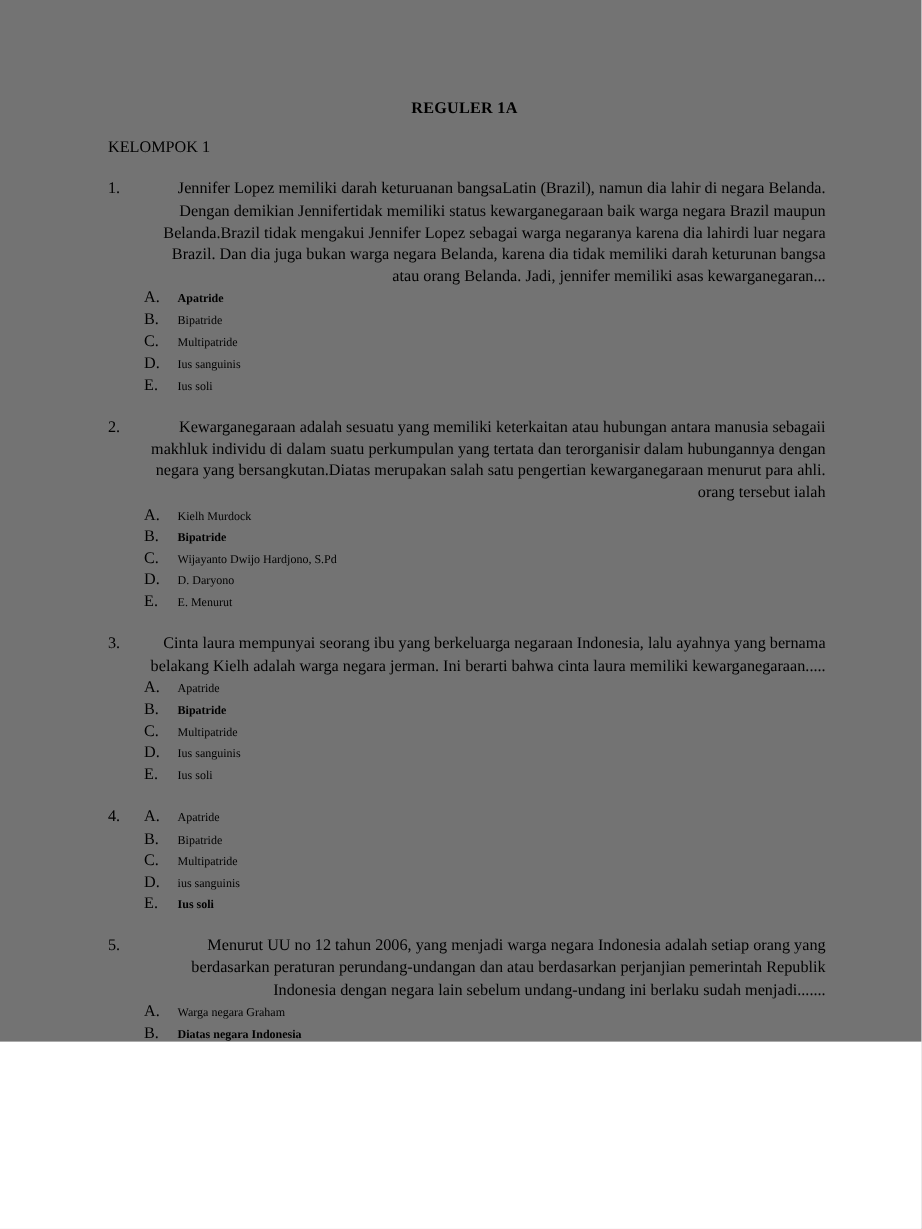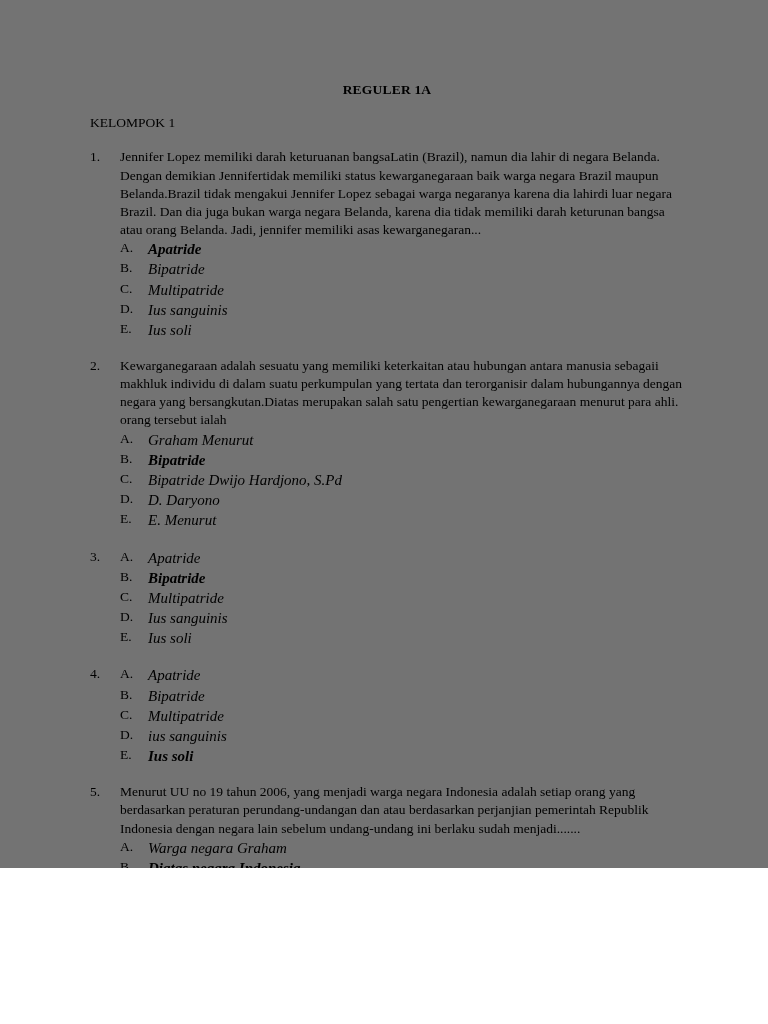--- a/index.html
+++ b/index.html
@@ -52,21 +52,21 @@
   .q-number {
     position: absolute;
     left: 0;
     top: 0;
     width: 22px;
     text-align: left;
     font-size: 13.5px;
   }
   .q-text {
     display: block;
-    text-align: left;
+    text-align: right;
     font-size: 13.5px;
     line-height: 1.345;
     margin: 0;
     padding-right: 2px;
   }
   .options {
     list-style: none;
     margin: 0;
     padding: 0;
   }
@@ -78,22 +78,21 @@
   }
   .opt-letter {
     position: absolute;
     left: 0;
     top: 0;
     width: 20px;
     font-size: 13.5px;
   }
   .opt-text {
     display: inline;
-    font-size: 15px;
-    font-style: italic;
+    font-size: 10px;
   }
   .option.correct .opt-text {
     font-weight: bold;
   }
 </style>
 </head>
 <body>
 
 <div class="page">
 
@@ -110,50 +109,51 @@
           <li class="option"><span class="opt-letter">B.</span><span class="opt-text">Bipatride</span></li>
           <li class="option"><span class="opt-letter">C.</span><span class="opt-text">Multipatride</span></li>
           <li class="option"><span class="opt-letter">D.</span><span class="opt-text">Ius sanguinis</span></li>
           <li class="option"><span class="opt-letter">E.</span><span class="opt-text">Ius soli</span></li>
         </ul>
       </li>
       <li class="question">
         <span class="q-number">2.</span>
         <span class="q-text">Kewarganegaraan adalah sesuatu yang memiliki keterkaitan atau hubungan antara manusia sebagaii makhluk individu di dalam suatu perkumpulan yang tertata dan terorganisir dalam hubungannya dengan negara yang bersangkutan.Diatas merupakan salah satu pengertian kewarganegaraan menurut para ahli. orang tersebut ialah</span>
         <ul class="options">
-          <li class="option"><span class="opt-letter">A.</span><span class="opt-text">Graham Menurut</span></li>
+          <li class="option"><span class="opt-letter">A.</span><span class="opt-text">Kielh Murdock</span></li>
           <li class="option correct"><span class="opt-letter">B.</span><span class="opt-text">Bipatride</span></li>
-          <li class="option"><span class="opt-letter">C.</span><span class="opt-text">Bipatride Dwijo Hardjono, S.Pd</span></li>
+          <li class="option"><span class="opt-letter">C.</span><span class="opt-text">Wijayanto Dwijo Hardjono, S.Pd</span></li>
           <li class="option"><span class="opt-letter">D.</span><span class="opt-text">D. Daryono</span></li>
           <li class="option"><span class="opt-letter">E.</span><span class="opt-text">E. Menurut</span></li>
         </ul>
       </li>
       <li class="question">
         <span class="q-number">3.</span>
+        <span class="q-text">Cinta laura mempunyai seorang ibu yang berkeluarga negaraan Indonesia, lalu ayahnya yang bernama belakang Kielh adalah warga negara jerman. Ini berarti bahwa cinta laura memiliki kewarganegaraan.....</span>
         <ul class="options">
           <li class="option"><span class="opt-letter">A.</span><span class="opt-text">Apatride</span></li>
           <li class="option correct"><span class="opt-letter">B.</span><span class="opt-text">Bipatride</span></li>
           <li class="option"><span class="opt-letter">C.</span><span class="opt-text">Multipatride</span></li>
           <li class="option"><span class="opt-letter">D.</span><span class="opt-text">Ius sanguinis</span></li>
           <li class="option"><span class="opt-letter">E.</span><span class="opt-text">Ius soli</span></li>
         </ul>
       </li>
       <li class="question">
         <span class="q-number">4.</span>
         <ul class="options">
           <li class="option"><span class="opt-letter">A.</span><span class="opt-text">Apatride</span></li>
           <li class="option"><span class="opt-letter">B.</span><span class="opt-text">Bipatride</span></li>
           <li class="option"><span class="opt-letter">C.</span><span class="opt-text">Multipatride</span></li>
           <li class="option"><span class="opt-letter">D.</span><span class="opt-text">ius sanguinis</span></li>
           <li class="option correct"><span class="opt-letter">E.</span><span class="opt-text">Ius soli</span></li>
         </ul>
       </li>
       <li class="question">
         <span class="q-number">5.</span>
-        <span class="q-text">Menurut UU no 19 tahun 2006, yang menjadi warga  negara Indonesia adalah setiap orang yang berdasarkan peraturan perundang-undangan dan atau berdasarkan perjanjian pemerintah Republik Indonesia dengan negara lain sebelum undang-undang ini berlaku sudah menjadi.......</span>
+        <span class="q-text">Menurut UU no 12 tahun 2006, yang menjadi warga  negara Indonesia adalah setiap orang yang berdasarkan peraturan perundang-undangan dan atau berdasarkan perjanjian pemerintah Republik Indonesia dengan negara lain sebelum undang-undang ini berlaku sudah menjadi.......</span>
         <ul class="options">
           <li class="option"><span class="opt-letter">A.</span><span class="opt-text">Warga negara Graham</span></li>
           <li class="option correct"><span class="opt-letter">B.</span><span class="opt-text">Diatas negara Indonesia</span></li>
         </ul>
       </li>
     </ol>
 
 </div>
 
 </body></html>

